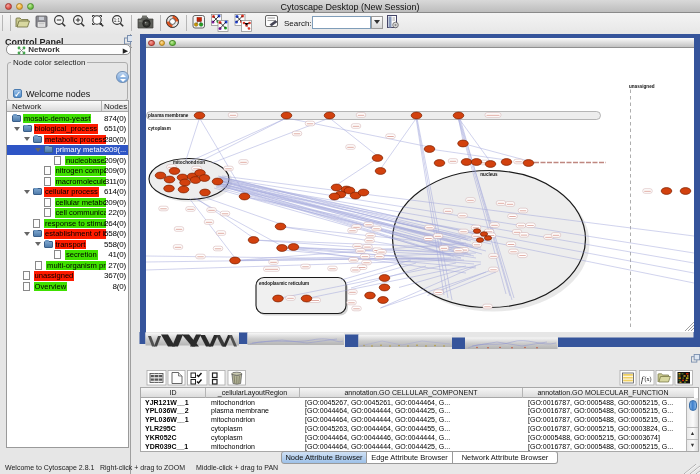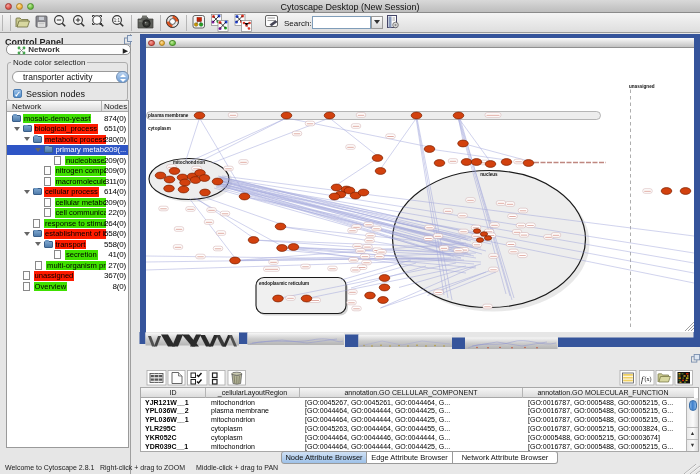--- a/index.html
+++ b/index.html
@@ -7,21 +7,21 @@
 body { font-family:"Liberation Sans", sans-serif; background:#e8e8e8; position:relative; }
 .abs { position:absolute; }
 
 
 #titlebar { left:0; top:0; width:700px; height:13px;
   background:linear-gradient(#d9d9d9,#bdbdbd); border-bottom:1px solid #8a8a8a; }
 #titlebar .tl { width:7px; height:7px; border-radius:50%; top:2.5px; }
 #title-text { left:0; width:700px; top:2px; text-align:center; font-size:9px; color:#111; }
 
 
-#toolbar { left:0; top:13px; width:700px; height:20px;
+#toolbar { left:0; top:13px; width:700px; height:35px;
   background:linear-gradient(#f4f4f4,#dedede); border-bottom:1px solid #9b9b9b; }
 .tsep { top:2px; width:1px; height:16px; background:#b6b6b6; }
 
 
 #cp { left:0; top:34px; width:131px; height:440px; background:#e6e6e6; border-right:1px solid #9f9f9f; }
 #cp-title { left:5px; top:3px; font-size:9px; font-weight:bold; color:#222; }
 #cp-tabs { left:5.5px; top:10px; width:125.5px; height:11px; border:1px solid #8f8f8f; border-radius:5px; background:#fdfdfd; overflow:hidden; }
 #tab-mosaic { left:63px; top:0; width:49.5px; height:11px; background:linear-gradient(#cfe0f4,#86b3e2); border-left:1px solid #8f8f8f; border-right:1px solid #8f8f8f;
   font-size:8px; font-weight:bold; color:#123; text-align:center; line-height:10px;margin-top:24px; }
 #tab-network { left:0; top:0; width:63px; height:11px; font-size:8px; font-weight:bold; color:#333; text-align:center; line-height:10px; text-indent:12px; }
@@ -225,27 +225,26 @@
   </div>
   <svg class="abs" style="left:17px;top:11.5px" width="9" height="9" viewBox="0 0 9 9">
     <circle cx="2" cy="2" r="1.4" fill="#3fae49"></circle>
       <circle cx="7" cy="2" r="1.4" fill="#3fae49"></circle>
     <circle cx="2" cy="7" r="1.4" fill="#3fae49"></circle>
       <circle cx="7" cy="7" r="1.4" fill="#3fae49"></circle>
     <path d="M2 2L7 7M7 2L2 7" stroke="#777" stroke-width="0.7"></path>
   </svg>
   <div class="abs" id="groupbox"></div>
   <div class="abs" id="gb-label">Node color selection</div>
-  <div class="abs" id="combo">transporter activity</div>
   <div class="abs" id="combo-btn">
     <div class="abs" style="left:3px;top:2px;width:0;height:0;border-left:3px solid transparent;border-right:3px solid transparent;border-bottom:3.5px solid #fff;"></div>
     <div class="abs" style="left:3px;top:7px;width:0;height:0;border-left:3px solid transparent;border-right:3px solid transparent;border-top:3.5px solid #fff;"></div>
   </div>
   <div class="abs" id="checkbox">✓</div>
-  <div class="abs" id="cb-label">Session nodes</div>
+  <div class="abs" id="cb-label">Welcome nodes</div>
   <div class="abs" id="tree">
     <div class="abs" id="tree-head">
       <span class="abs" style="left:5px;top:1px;">Network</span>
       <span class="abs" style="left:97px;top:1px;">Nodes</span>
       <div class="abs" style="left:94px;top:0;width:1px;height:10px;background:#b0b0b0"></div>
     </div>
     <div id="rows">
         <div class="abs trow " style="top:12px">
           <div class="fold" style="left:5px"></div>
           <span class="lbl green" style="left:16px; max-width:83px">mosaic-demo-yeast</span>

